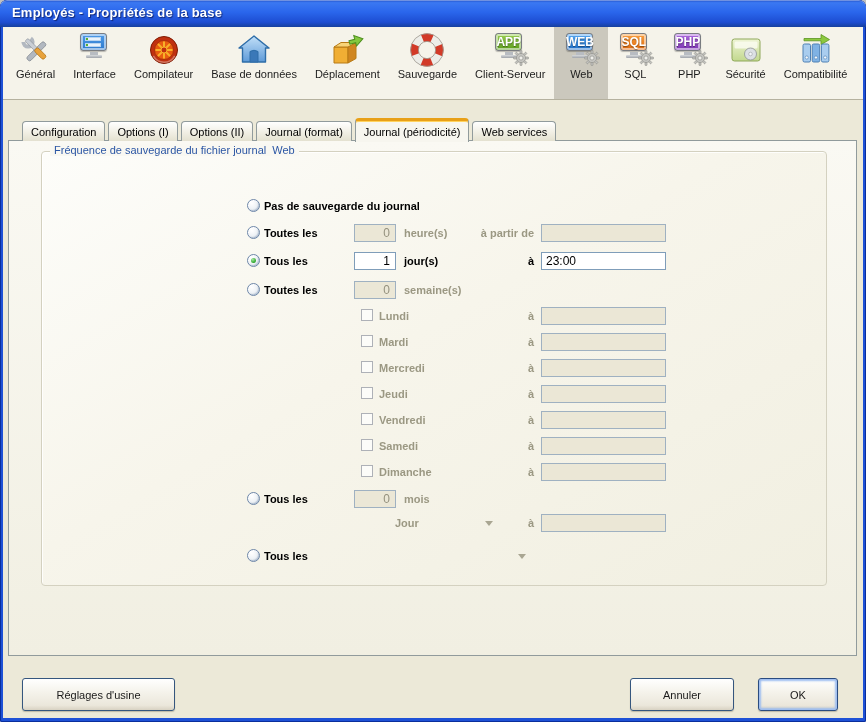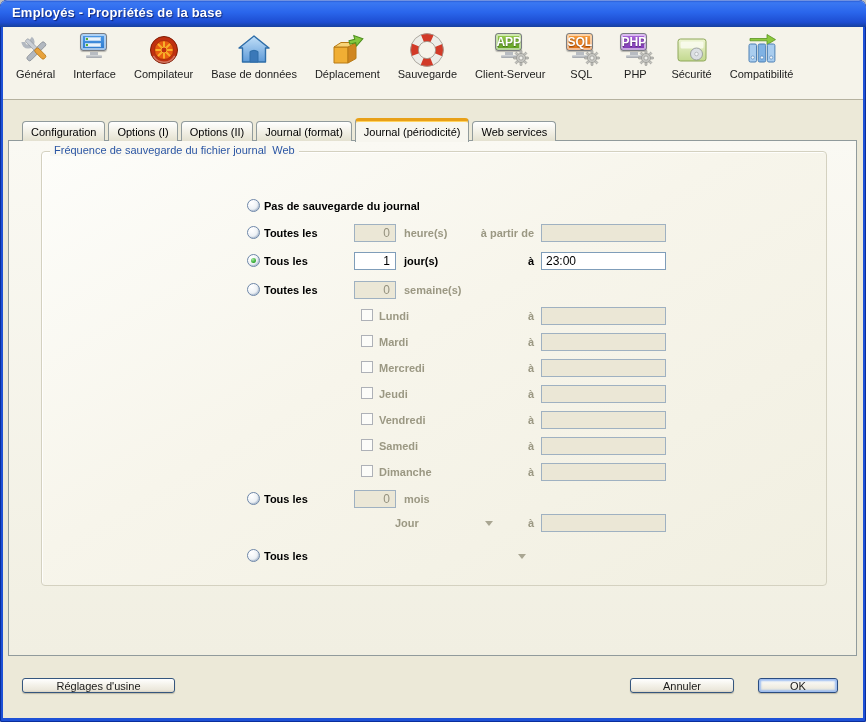--- a/index.html
+++ b/index.html
@@ -102,21 +102,21 @@
   .inp.long  { left:499px; width:125px; padding-left:4px; }
   .inp.dis { background:#EBE7D6; border-color:#9FB1C1; color:#94917E; }
 
   .dd { top:0; height:20px; }
   .dd-txt { font-size:11px; font-weight:bold; color:#9B9883; line-height:20px; }
   .arr { position:absolute; right:0; top:8px; width:0; height:0;
     border-left:4px solid transparent; border-right:4px solid transparent;
     border-top:5px solid #A9A692; }
 
   
-  .btn { position:absolute; height:15px; border:1px solid #35567E; border-radius:3px;
+  .btn { position:absolute; height:33px; border:1px solid #35567E; border-radius:3px;
     background:linear-gradient(180deg,#FFFFFF,#F4F2EA 45%,#EBE7DB 85%,#D8D2C2);
     font-family:"Liberation Sans", sans-serif; font-size:11px; color:#1a1a1a;
     display:flex; align-items:center; justify-content:center; cursor:default;
     box-shadow: 0 1px 1px rgba(120,115,95,.4); }
   .btn.default { box-shadow: inset 0 0 2px 2px #9DBDF0, 0 1px 1px rgba(120,115,95,.4);
     border-color:#2A4C80; }
 </style>
 </head>
 <body>
 
@@ -241,20 +241,33 @@
             <span class="mon-stand"></span>
               <span class="mon-base"></span>
             <svg class="gear" viewBox="0 0 16 16" width="16" height="16">
                 <use href="#gearSym"></use>
               </svg>
           </span>
         </span>
         <span class="tb-lbl">Client-Serveur</span>
       </div>
 
+      <div class="tb-item on">
+        <span class="ic-wrap">
+          <span class="mon">
+            <span class="mon-screen scr-blue">WEB</span>
+            <span class="mon-stand"></span>
+              <span class="mon-base"></span>
+            <svg class="gear" viewBox="0 0 16 16" width="16" height="16">
+                <use href="#gearSym"></use>
+              </svg>
+          </span>
+        </span>
+        <span class="tb-lbl">Web</span>
+      </div>
 
       <div class="tb-item">
         <span class="ic-wrap">
           <span class="mon">
             <span class="mon-screen scr-orange">SQL</span>
             <span class="mon-stand"></span>
               <span class="mon-base"></span>
             <svg class="gear" viewBox="0 0 16 16" width="16" height="16">
                 <use href="#gearSym"></use>
               </svg>

